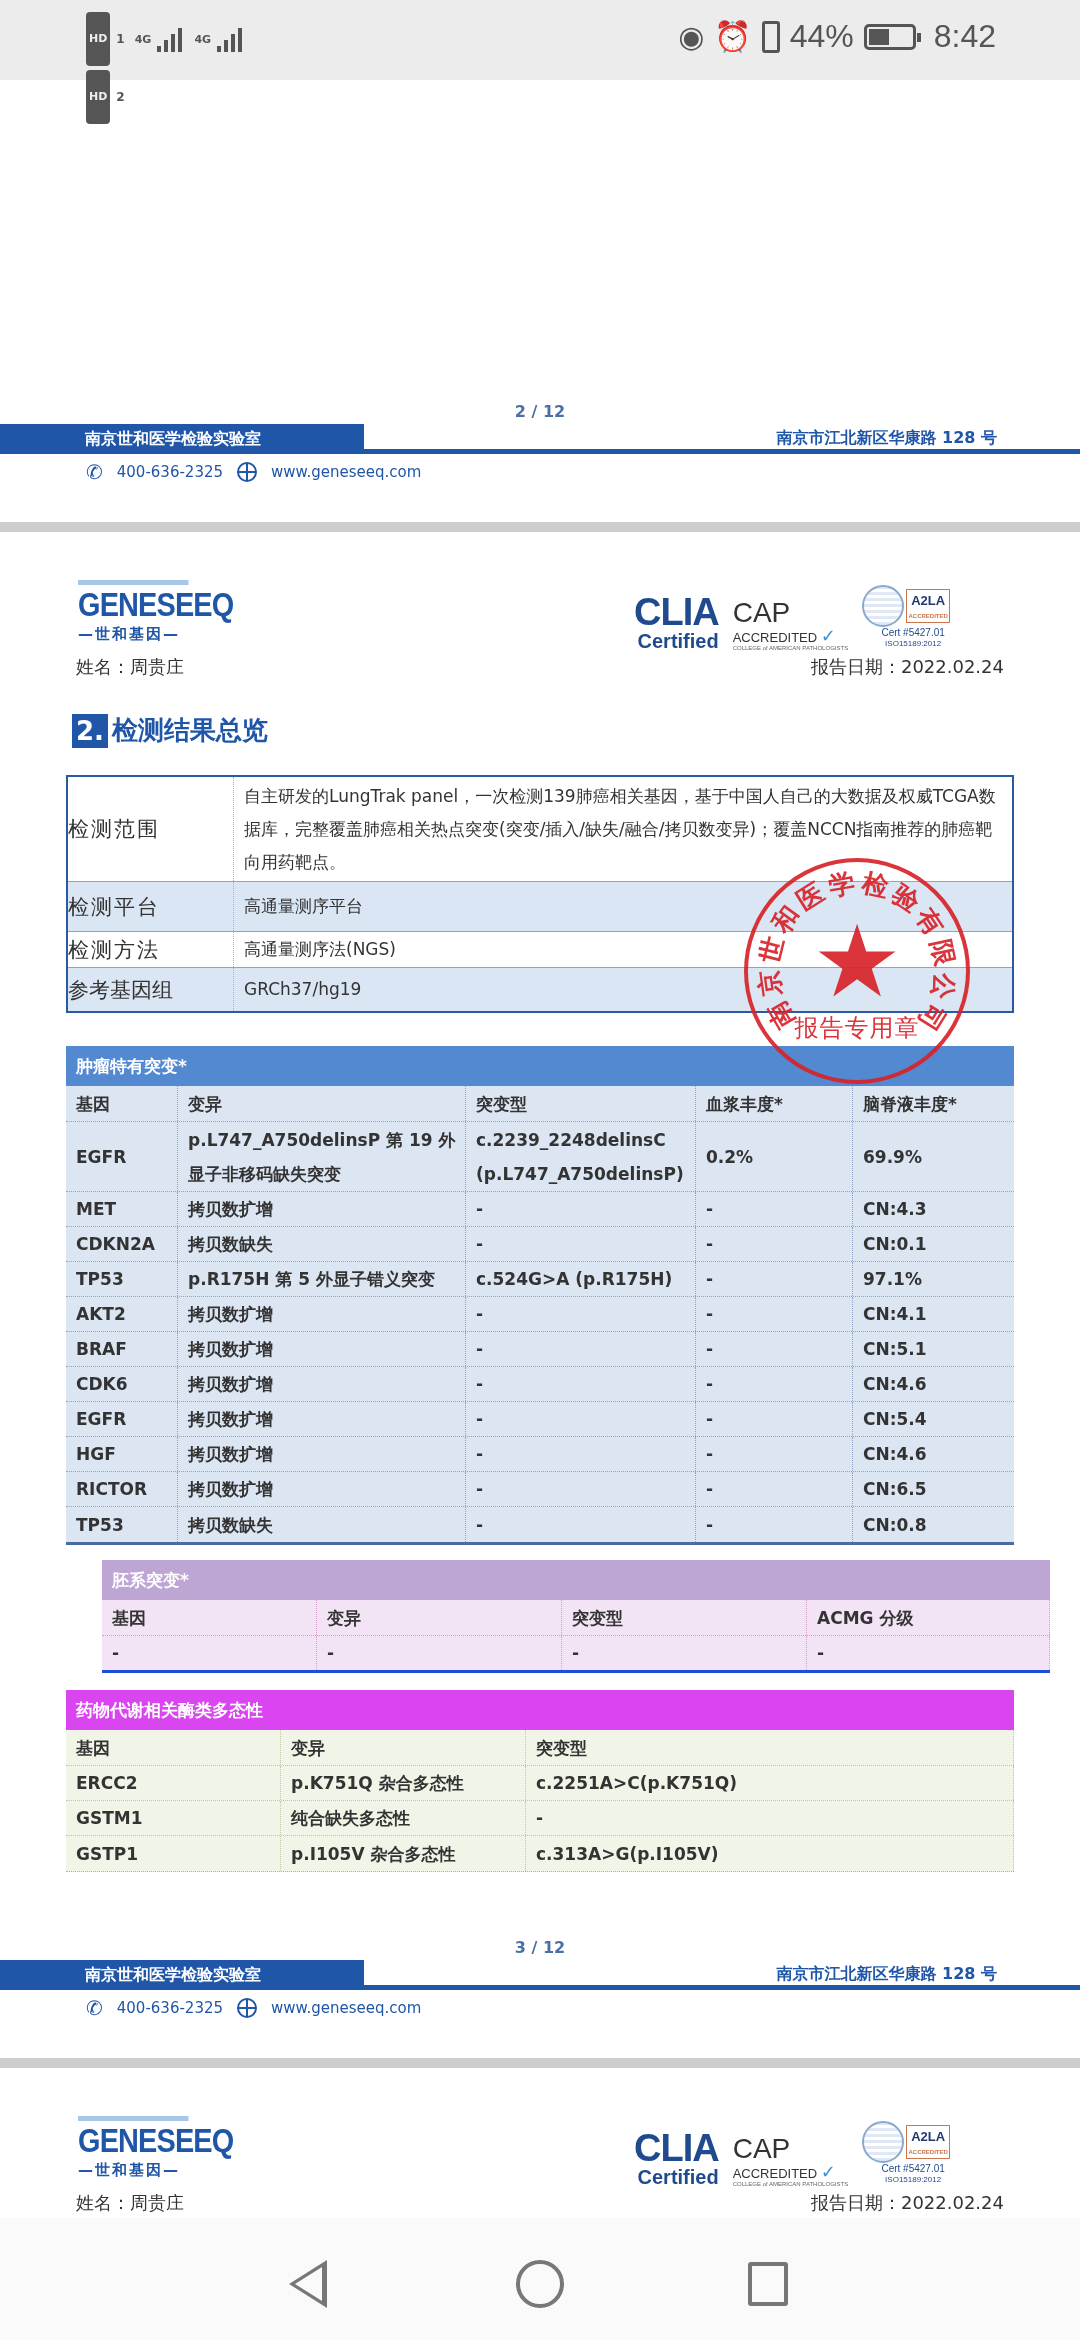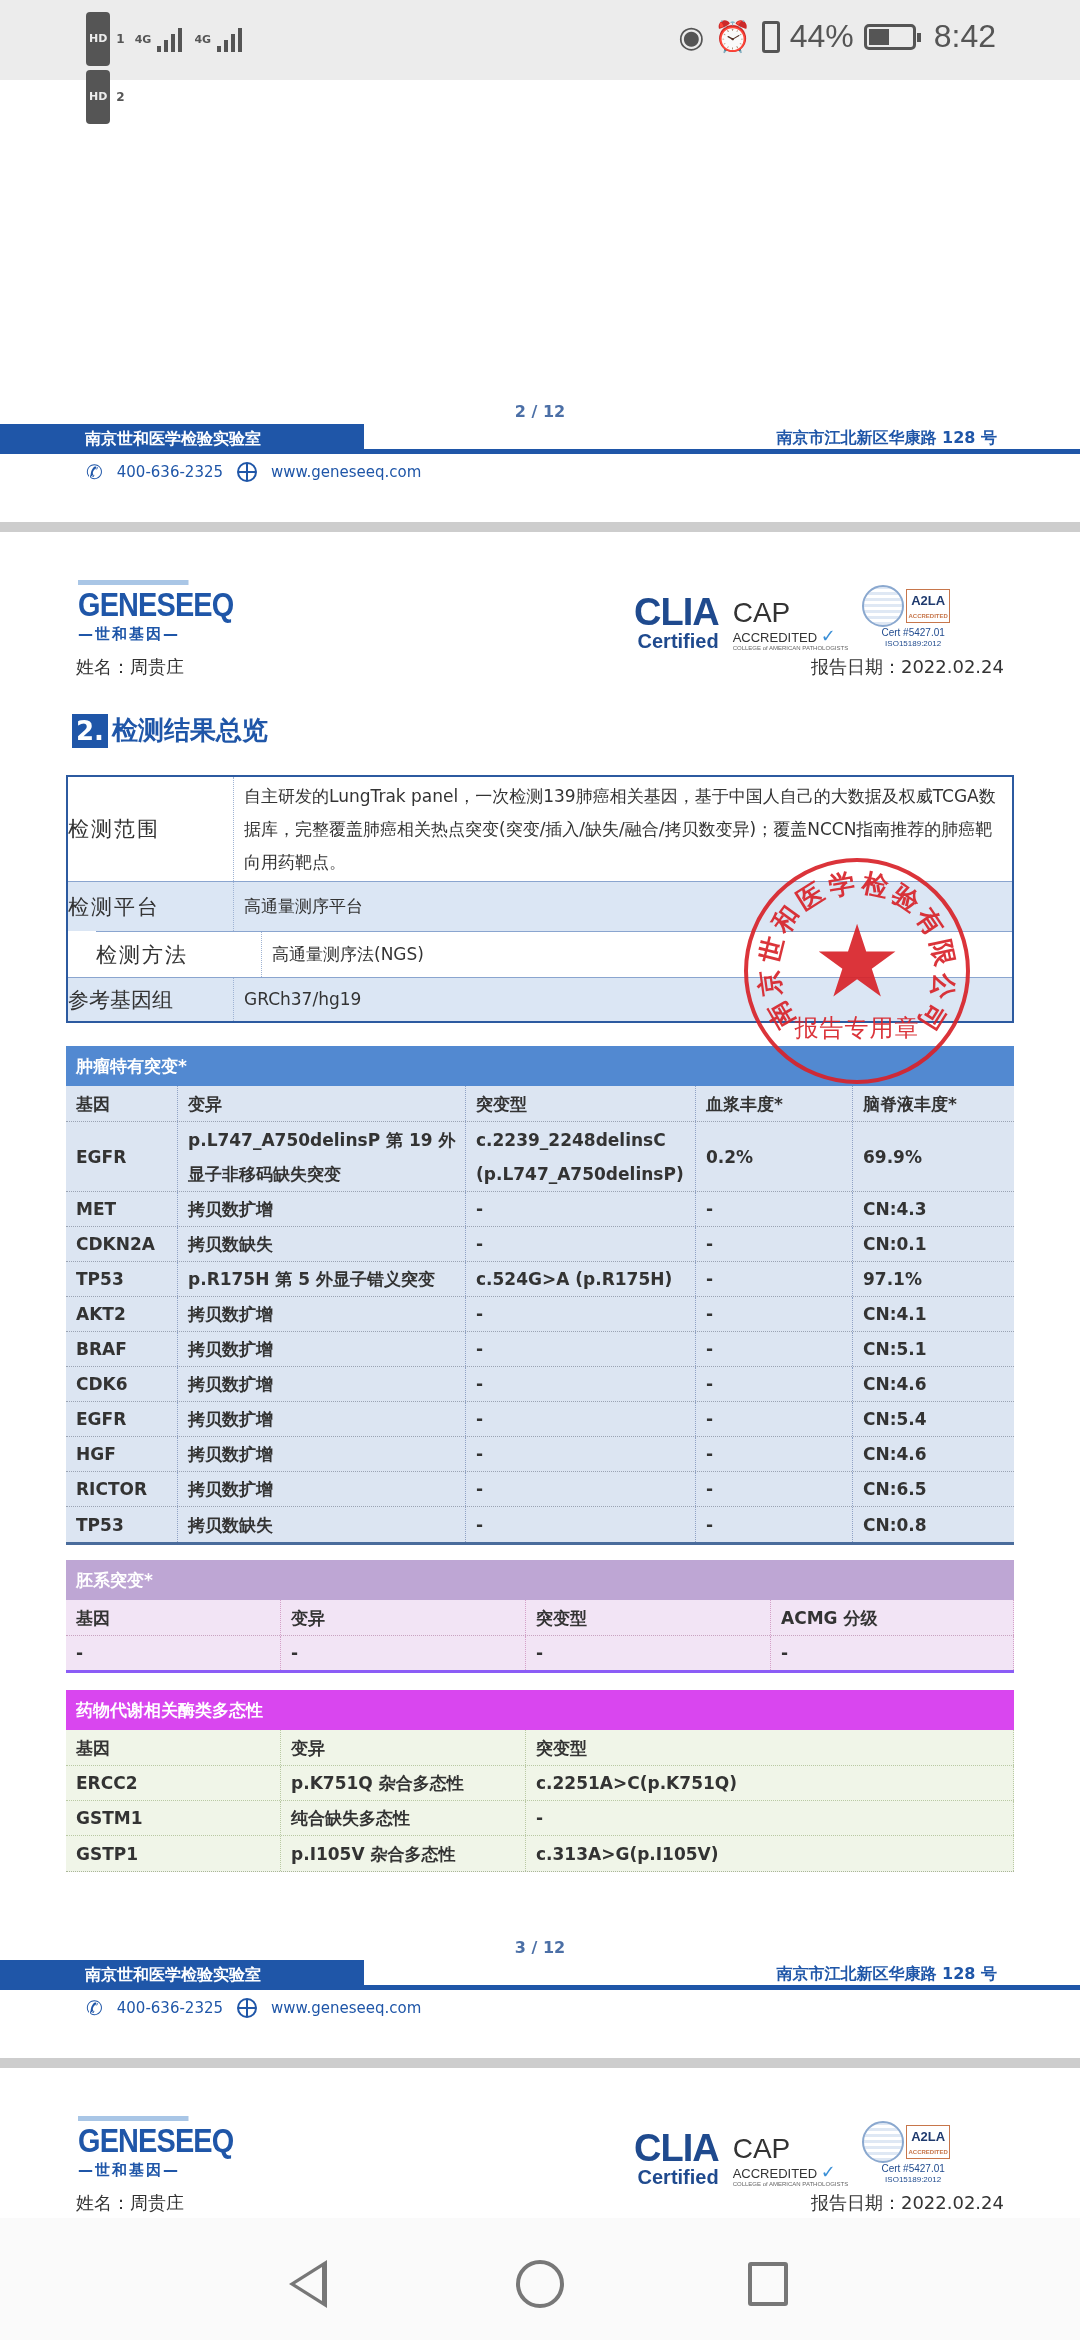--- a/index.html
+++ b/index.html
@@ -65,21 +65,21 @@
   .rtable { left: 66px; width: 948px; }
   .rt-head { height: 40px; color: #fff; font-weight: bold; font-size: 17px; line-height: 40px; padding-left: 10px; }
   .rt-row { display: flex; border-bottom: 1px dotted #9aa3b3; }
   .rt-cell { padding-left: 10px; font-size: 17px; color: #333; display: flex; align-items: center; border-right: 1px dotted #8fa1c4; line-height: 34px; }
   .rt-cell:last-child { border-right: none; }
   .rt-row.colhead .rt-cell { font-weight: bold; }
   .bold { font-weight: bold; }
 
   .tumor { top: 1046px; background: #dce5f2; border-bottom: 3px solid #4a6c9c; }
   .tumor .rt-head { background: #5289d1; }
-  .germ { top: 1560px; background: #f2e4f5; border-bottom: 3px solid #8b5cf6; }
+  .germ { top: 1560px; background: #f2e4f5; border-bottom: 3px solid #1d4ed8; margin-left: 36px; }
   .germ .rt-head { background: #bea6d4; }
   .germ .rt-cell { border-right: 1px dotted #d4a0c8; }
   .drug { top: 1690px; background: #f0f5e8; border-bottom: 1px dotted #aab59a; }
   .drug .rt-head { background: #d946ef; }
   .drug .rt-cell { border-right: 1px dotted #b9c9a3; }
 
   
   .stamp { left: 744px; top: 858px; width: 226px; height: 226px; border: 4px solid #d8232a; border-radius: 50%; color: #d8232a; opacity: 0.92; }
   .stamp-star { position: absolute; left: 50%; top: 46%; transform: translate(-50%, -50%); font-size: 100px; line-height: 1; }
   .stamp-bottom { position: absolute; left: 0; width: 100%; top: 150px; text-align: center; font-size: 24px; letter-spacing: 1px; }
@@ -178,21 +178,21 @@
 
   <div class="abs info">
     <div class="info-row" style="height:104px;">
       <div class="info-key">检测范围</div>
       <div class="info-val">自主研发的LungTrak panel，一次检测139肺癌相关基因，基于中国人自己的大数据及权威TCGA数据库，完整覆盖肺癌相关热点突变(突变/插入/缺失/融合/拷贝数变异)；覆盖NCCN指南推荐的肺癌靶向用药靶点。</div>
     </div>
     <div class="info-row shaded" style="height:50px;">
       <div class="info-key">检测平台</div>
       <div class="info-val">高通量测序平台</div>
     </div>
-    <div class="info-row" style="height:46px;margin-left:28px;">
+    <div class="info-row" style="height:36px;">
       <div class="info-key">检测方法</div>
       <div class="info-val">高通量测序法(NGS)</div>
     </div>
     <div class="info-row shaded" style="height:44px;">
       <div class="info-key" style="letter-spacing:0;">参考基因组</div>
       <div class="info-val">GRCh37/hg19</div>
     </div>
   </div>
 
   <div class="abs rtable tumor">

